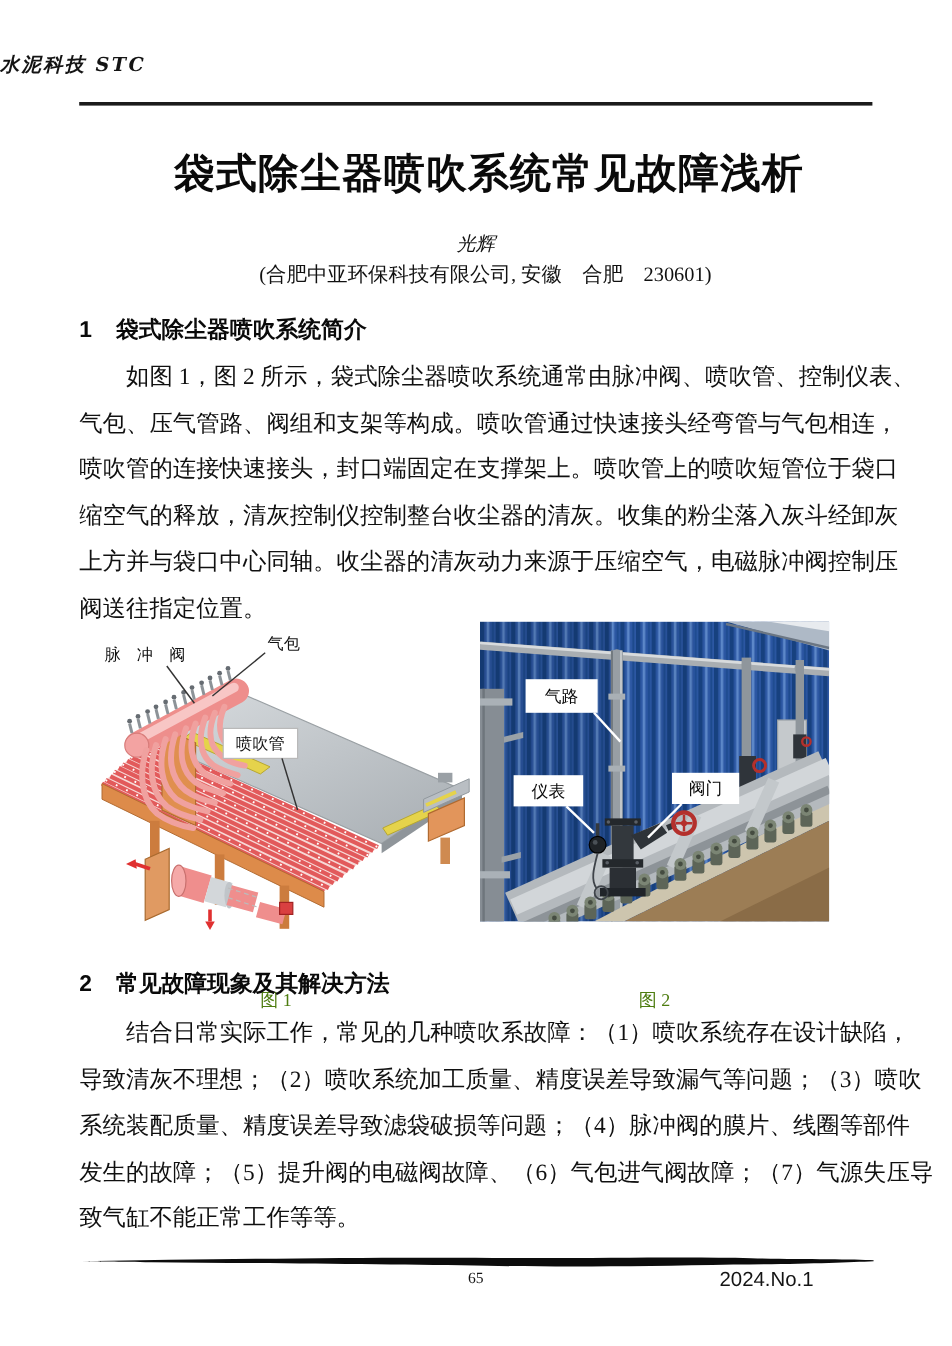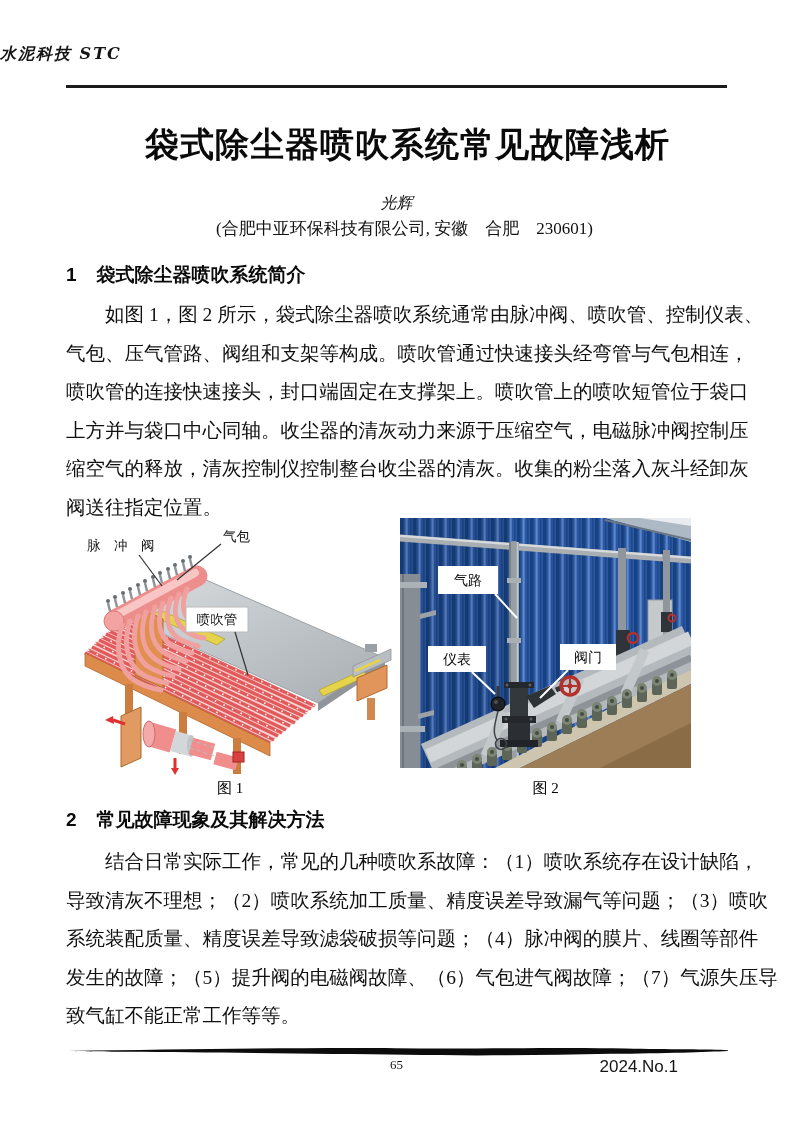--- a/index.html
+++ b/index.html
@@ -21,21 +21,21 @@
   .sechead{position:absolute;left:66px;width:661px;font-family:"Liberation Sans", sans-serif;
            font-weight:700;font-size:19px;color:#0a0a0a;}
   .sechead .num{display:inline-block;margin-right:20px;}
   
   .para{position:absolute;left:66px;width:661px;font-size:19.5px;line-height:38.5px;color:#101010;}
   .para .ln{height:38.5px;white-space:nowrap;text-align:justify;text-align-last:justify;}
   .para .ln.first{padding-left:39px;width:622px;}
   .para .ln.last{text-align-last:left;}
   
   .fig{position:absolute;}
-  .caption{position:absolute;top:779px;font-size:15px;text-align:center;color:#000000;}
+  .caption{position:absolute;top:824px;font-size:15px;text-align:center;color:#4d7c0f;}
   .svglabel{font-family:"Liberation Serif", serif;font-size:13.5px;fill:#111;}
   .svglabel2{font-family:"Liberation Serif", serif;font-size:14px;fill:#0a0a0a;}
   
   .fstroke{position:absolute;left:66px;top:1046px;}
   .pageno{position:absolute;top:1057px;left:0;width:793px;text-align:center;
           font-family:Liberation Serif, serif;font-size:13px;color:#141414;}
   .issue{position:absolute;top:1057px;right:115px;font-family:"Liberation Sans", sans-serif;
          font-size:17px;color:#141414;}
 </style>
 </head>
@@ -50,22 +50,22 @@
   <div class="author">光辉</div>
   <div class="affil">(合肥中亚环保科技有限公司, 安徽　合肥　230601)</div>
 
   <div class="sechead" style="top:262px;">
     <span class="num">1</span><span>袋式除尘器喷吹系统简介</span>
   </div>
   <div class="para" style="top:296px;">
     <div class="ln first">如图 1，图 2 所示，袋式除尘器喷吹系统通常由脉冲阀、喷吹管、控制仪表、</div>
     <div class="ln">气包、压气管路、阀组和支架等构成。喷吹管通过快速接头经弯管与气包相连，</div>
     <div class="ln">喷吹管的连接快速接头，封口端固定在支撑架上。喷吹管上的喷吹短管位于袋口</div>
+    <div class="ln">缩空气的释放，清灰控制仪控制整台收尘器的清灰。收集的粉尘落入灰斗经卸灰</div>
     <div class="ln">上方并与袋口中心同轴。收尘器的清灰动力来源于压缩空气，电磁脉冲阀控制压</div>
-    <div class="ln">缩空气的释放，清灰控制仪控制整台收尘器的清灰。收集的粉尘落入灰斗经卸灰</div>
     <div class="ln last">阀送往指定位置。</div>
   </div>
 
   <svg class="fig" style="left:65px;top:518px;" width="330" height="258" viewBox="0 0 330 258">
     <defs>
       <linearGradient id="gp" x1="0" y1="0" x2="1" y2="1">
         <stop offset="0" stop-color="#d9dde0"></stop>
           <stop offset="1" stop-color="#a7adb2"></stop>
       </linearGradient>
       <g id="pv">

